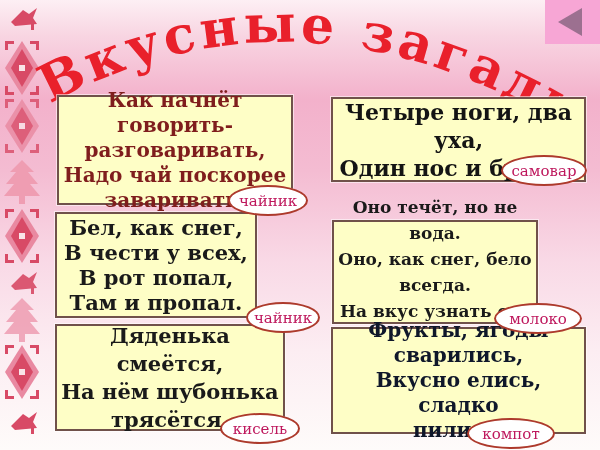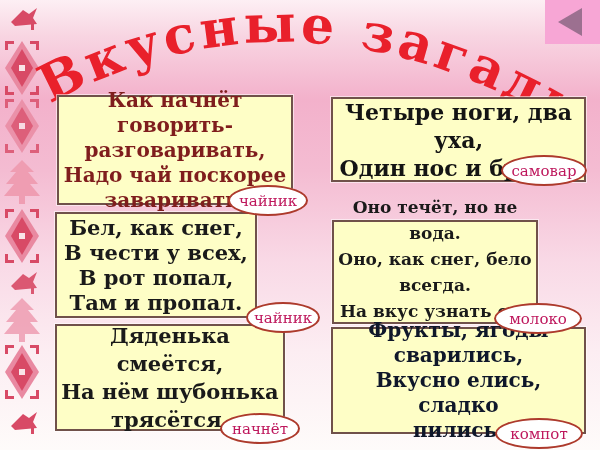--- a/index.html
+++ b/index.html
@@ -37,21 +37,21 @@
   .answer-oval{
     position:absolute;background:#ffffff;border:2px solid #ad3a2c;border-radius:50%;
     display:flex;align-items:center;justify-content:center;
     font-weight:normal;font-size:15px;color:#be185d;box-sizing:border-box;z-index:5;margin-top:15px;
   }
   .oval1{left:228px;top:170px;width:80px;height:31px;}
   .oval2{left:501px;top:140px;width:86px;height:31px;}
   .oval3{left:246px;top:287px;width:74px;height:31px;}
   .oval4{left:494px;top:288px;width:88px;height:31px;}
   .oval5{left:220px;top:398px;width:80px;height:31px;}
-  .oval6{left:495px;top:403px;width:88px;height:31px;}
+  .oval6{left:467px;top:403px;width:88px;height:31px;}
 </style>
 </head>
 <body>
 
 <div class="slide">
 
   <svg class="ornament" viewBox="0 0 46 450" aria-hidden="true">
     <defs>
       <g id="rosette">
         <path d="M18 1 L35 28 L18 55 L1 28 Z" fill="#e989a1"></path>
@@ -124,16 +124,16 @@
     <div class="riddle-text">Фрукты, ягоды
 сварились,
 Вкусно елись, сладко
 пились.</div>
   </div>
 
   <div class="answer-oval oval1">чайник</div>
   <div class="answer-oval oval2">самовар</div>
   <div class="answer-oval oval3">чайник</div>
   <div class="answer-oval oval4">молоко</div>
-  <div class="answer-oval oval5">начнёт</div>
+  <div class="answer-oval oval5">кисель</div>
   <div class="answer-oval oval6">компот</div>
 
 </div>
 
 </body></html>

